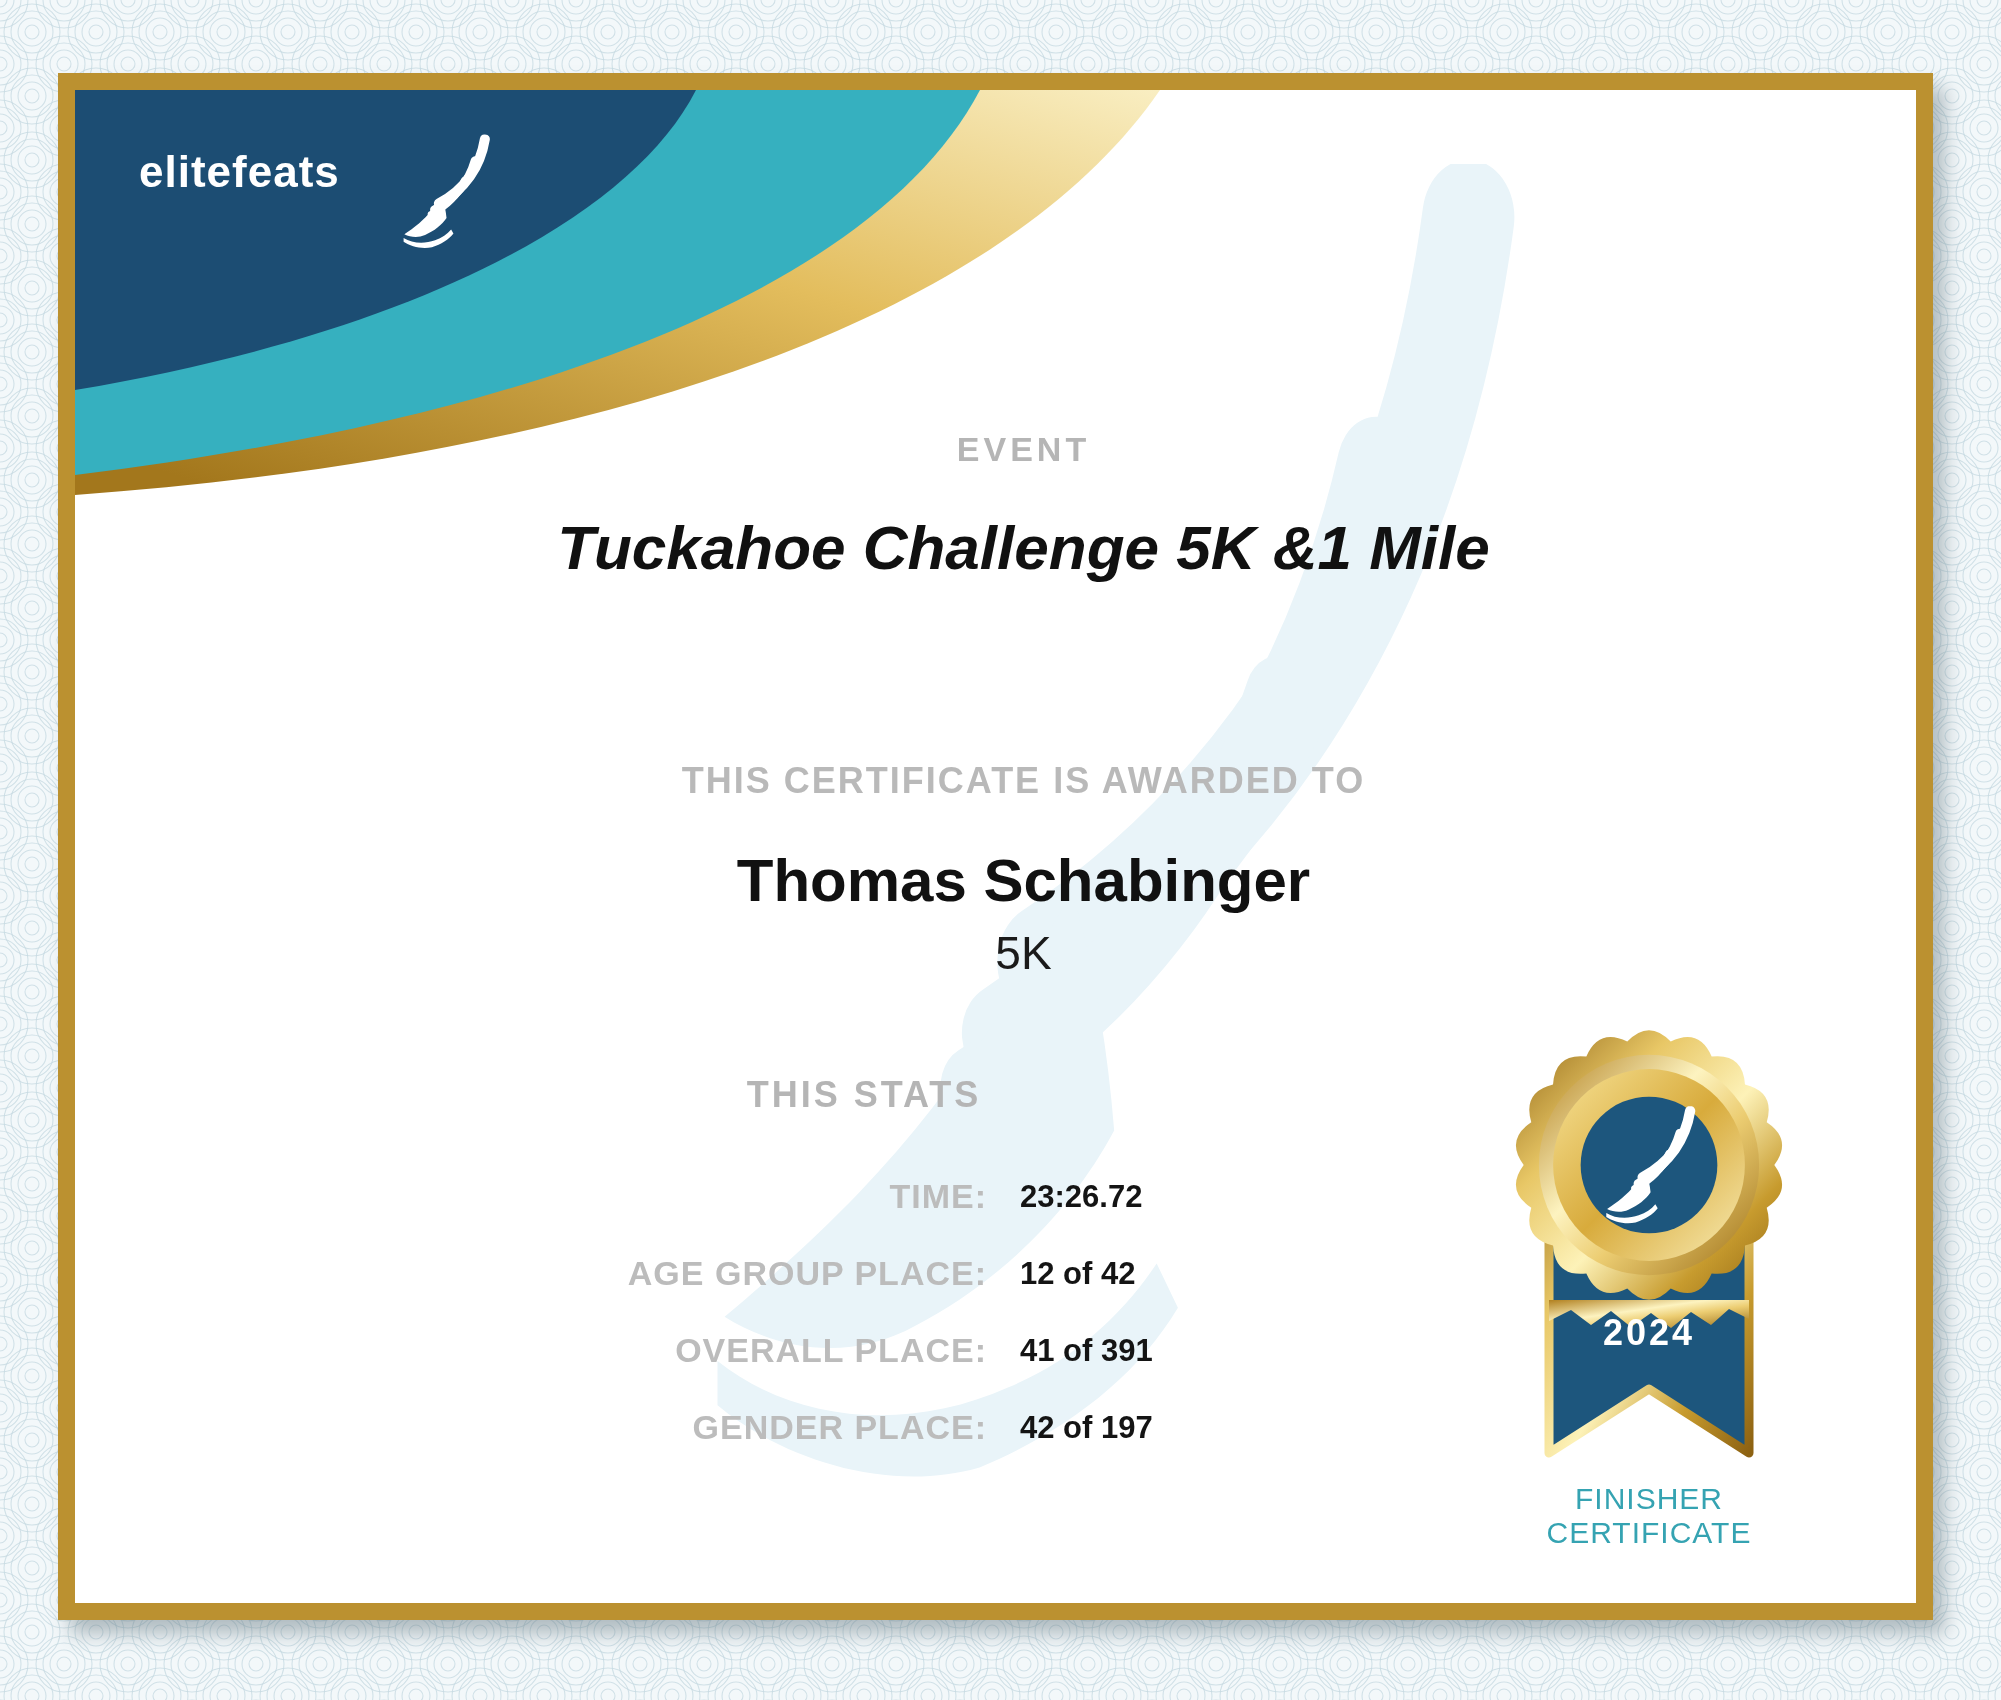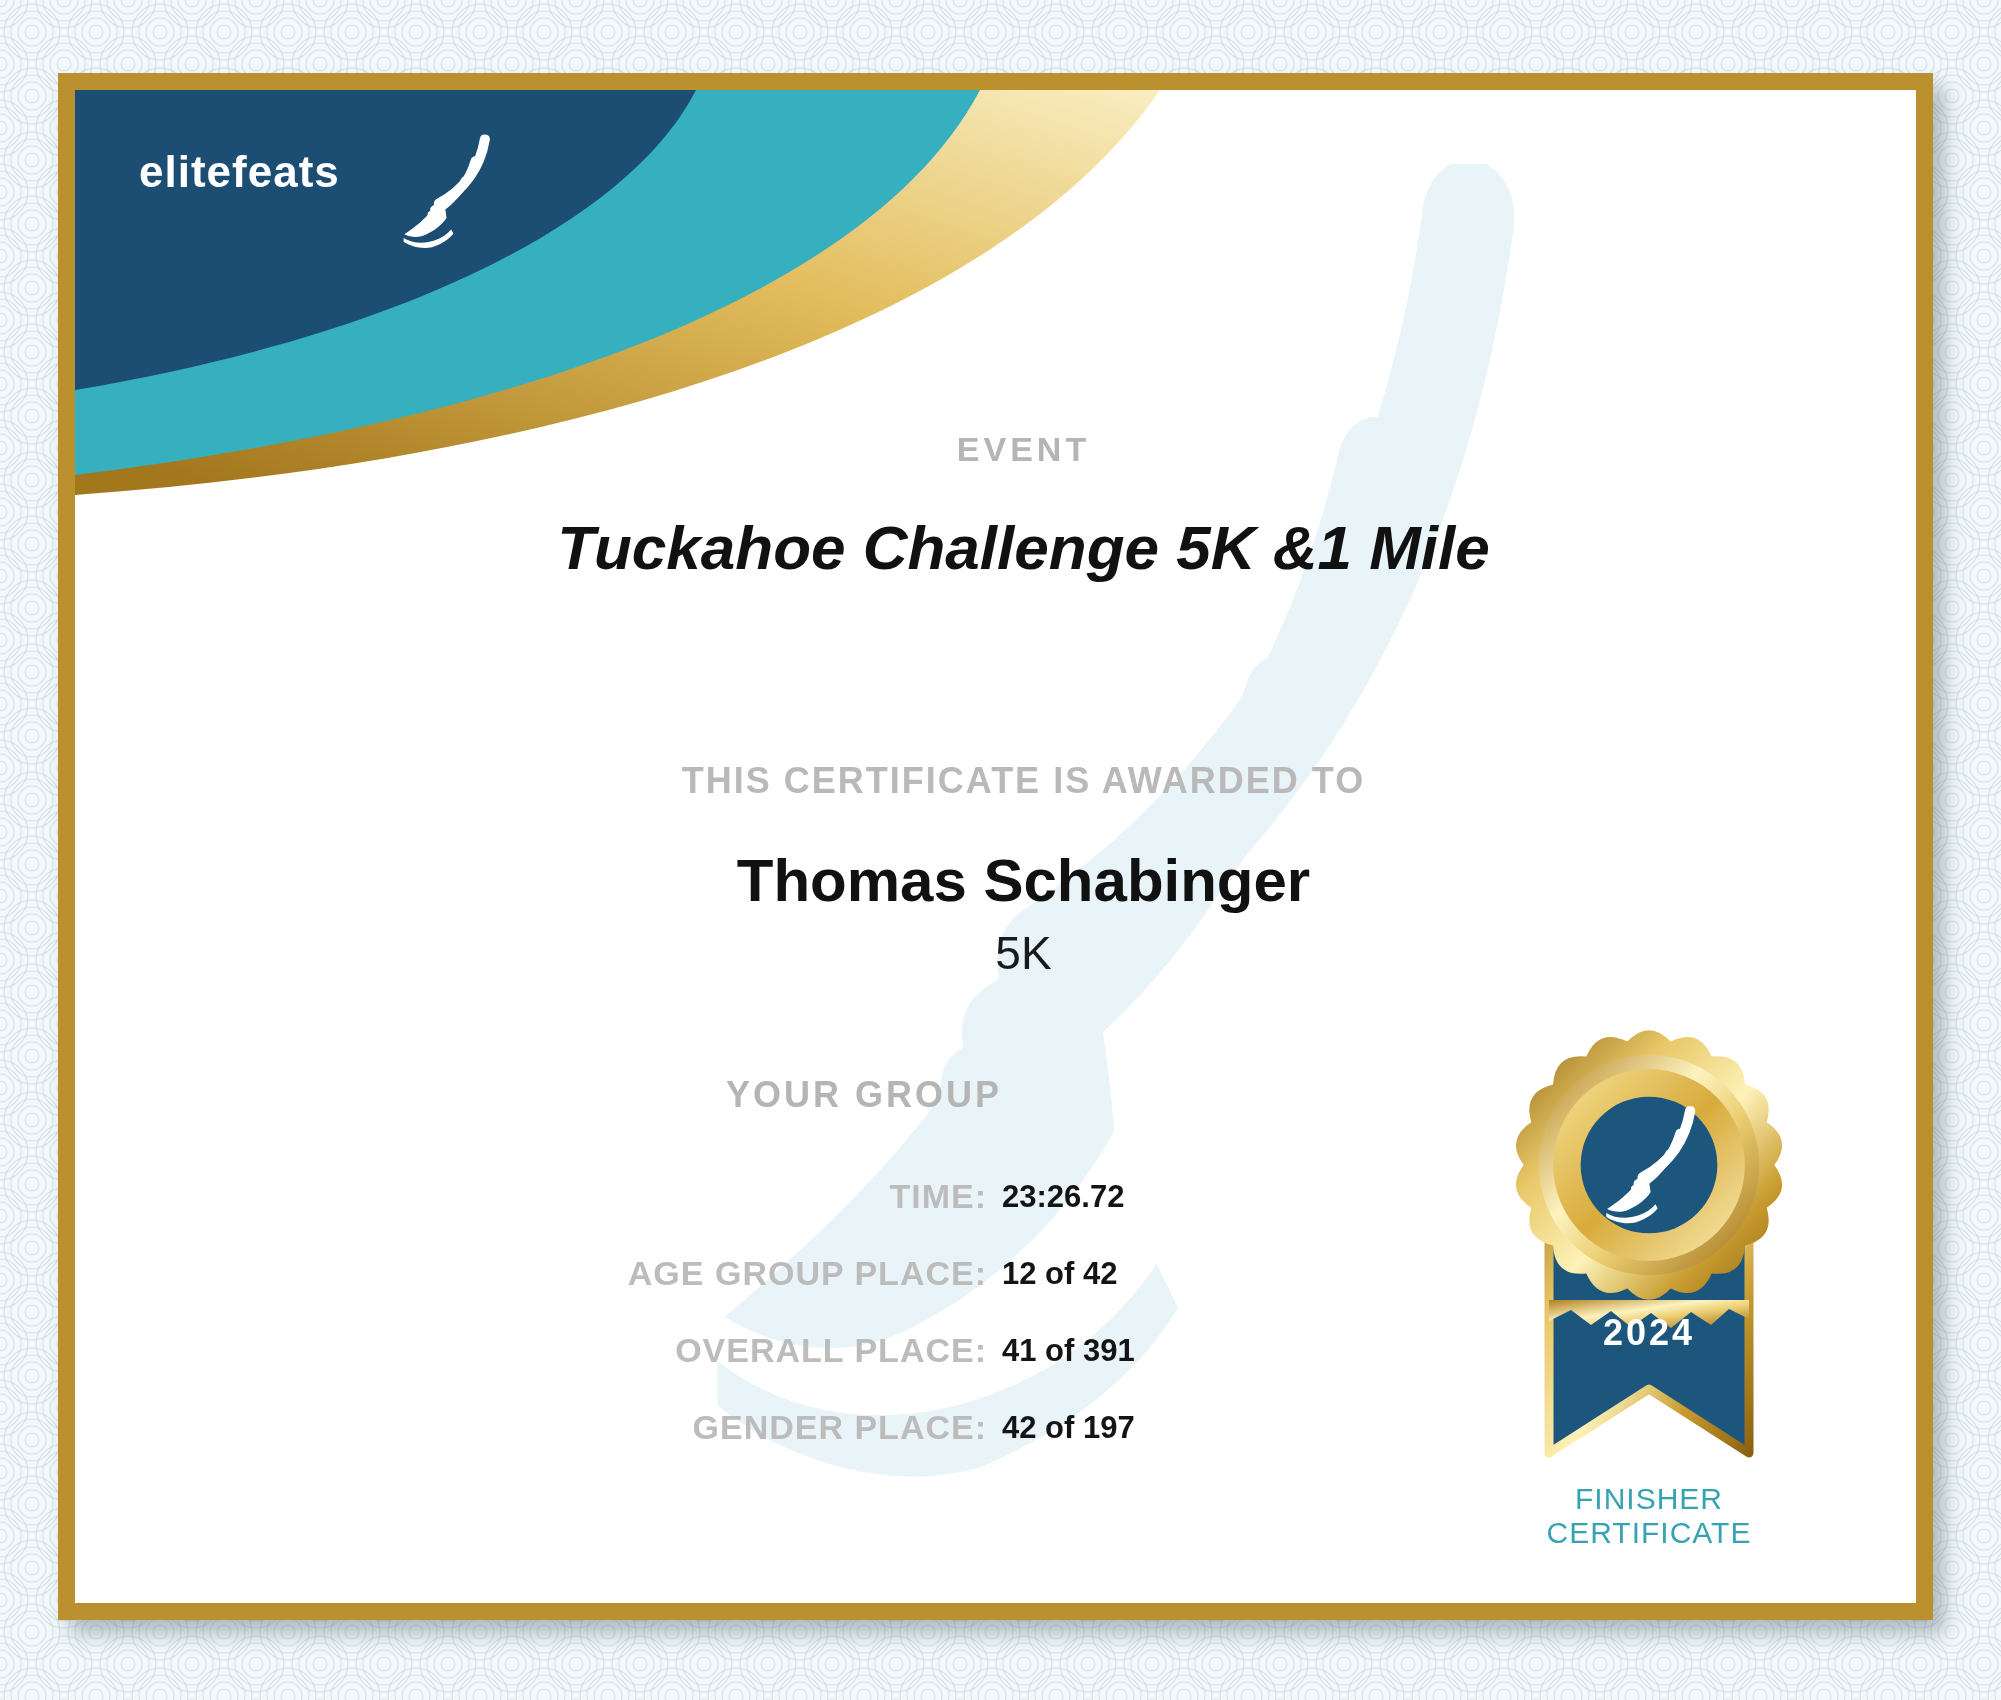--- a/index.html
+++ b/index.html
@@ -33,21 +33,21 @@
   .center-line{left:0;width:1841px;text-align:center;z-index:3;padding-left:28px;}
   .event-label{top:340px;font-size:34px;font-weight:700;letter-spacing:4px;color:#b5b5b5;}
   .event-name{top:422px;font-size:62px;font-weight:700;color:#111111;font-style:italic;}
   .awarded-label{top:670px;font-size:36px;font-weight:700;letter-spacing:2px;color:#b9b9b9;}
   .recipient-name{top:756px;font-size:60px;font-weight:700;color:#111111;}
   .division{top:836px;font-size:46px;font-weight:400;color:#1a1a1a;}
   .stats-heading{left:0;width:1578px;top:984px;text-align:center;font-size:36px;font-weight:700;letter-spacing:3px;color:#b5b5b5;z-index:3;}
 
   .stats-grid{
     left:400px;top:1068px;display:grid;z-index:3;
-    grid-template-columns:512px 330px;column-gap:15px;grid-auto-rows:77px;align-items:center;
+    grid-template-columns:512px 330px;column-gap:33px;grid-auto-rows:77px;align-items:center;
   }
   .stat-label{font-size:34px;font-weight:700;color:#bcbcbc;text-align:right;letter-spacing:1px;}
   .stat-value{font-size:31px;font-weight:700;color:#141414;text-align:left;}
 
   .medal-svg{left:1424px;top:925px;width:300px;height:300px;z-index:6;}
   .ribbon-svg{left:1464px;top:1005px;width:220px;height:372px;z-index:5;}
   .medal-year{
     left:1464px;top:1222px;width:220px;text-align:center;z-index:7;
     color:#ffffff;font-size:36px;font-weight:700;letter-spacing:3px;
   }
@@ -131,21 +131,21 @@
     <div class="logo-text">elitefeats</div>
     <svg class="logo-icon" viewBox="0 0 120 150">
       <use href="#wingfoot" width="120" height="150"></use>
     </svg>
 
     <div class="center-line event-label">EVENT</div>
     <div class="center-line event-name">Tuckahoe Challenge 5K &amp;1 Mile</div>
     <div class="center-line recipient-name">Thomas Schabinger</div>
     <div class="center-line awarded-label">THIS CERTIFICATE IS AWARDED TO</div>
     <div class="center-line division">5K</div>
-    <div class="stats-heading">YOUR GROUP</div>
+    <div class="stats-heading">THIS STATS</div>
 
     <div class="stats-grid">
       <span class="stat-label">TIME:</span>
       <span class="stat-value">23:26.72</span>
       <span class="stat-label">AGE GROUP PLACE:</span>
       <span class="stat-value">12 of 42</span>
       <span class="stat-label">OVERALL PLACE:</span>
       <span class="stat-value">41 of 391</span>
       <span class="stat-label">GENDER PLACE:</span>
       <span class="stat-value">42 of 197</span>

